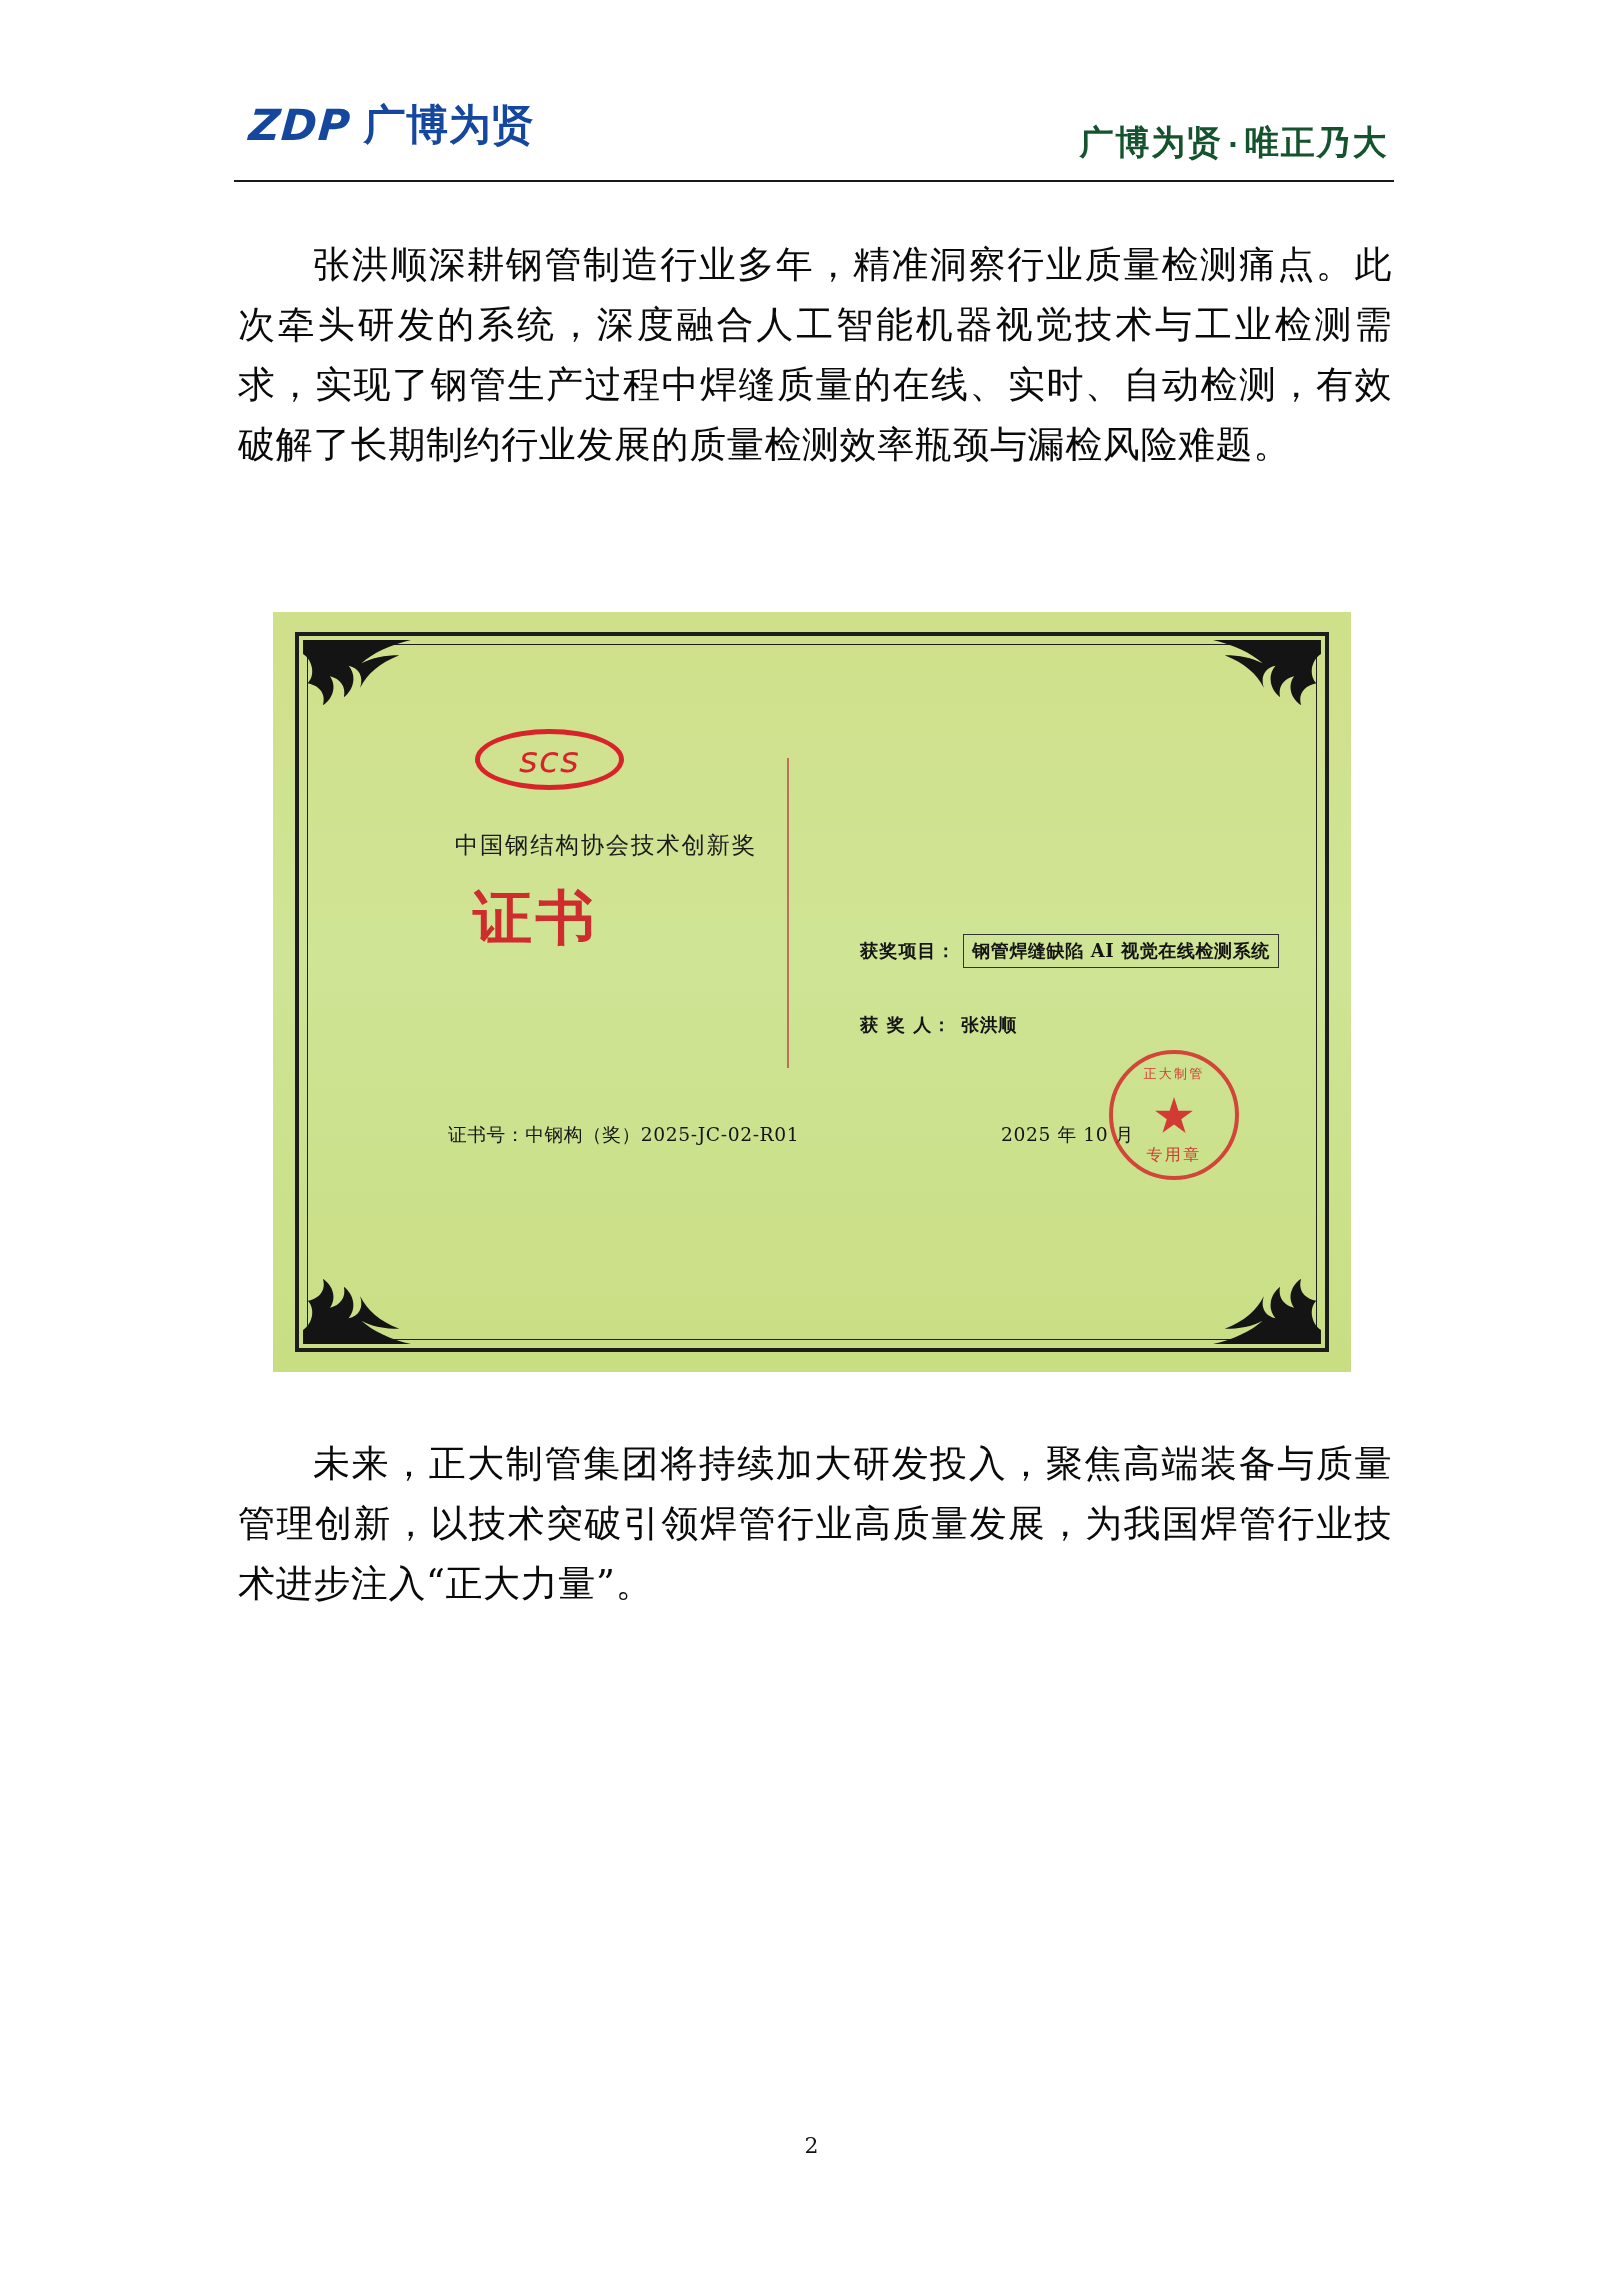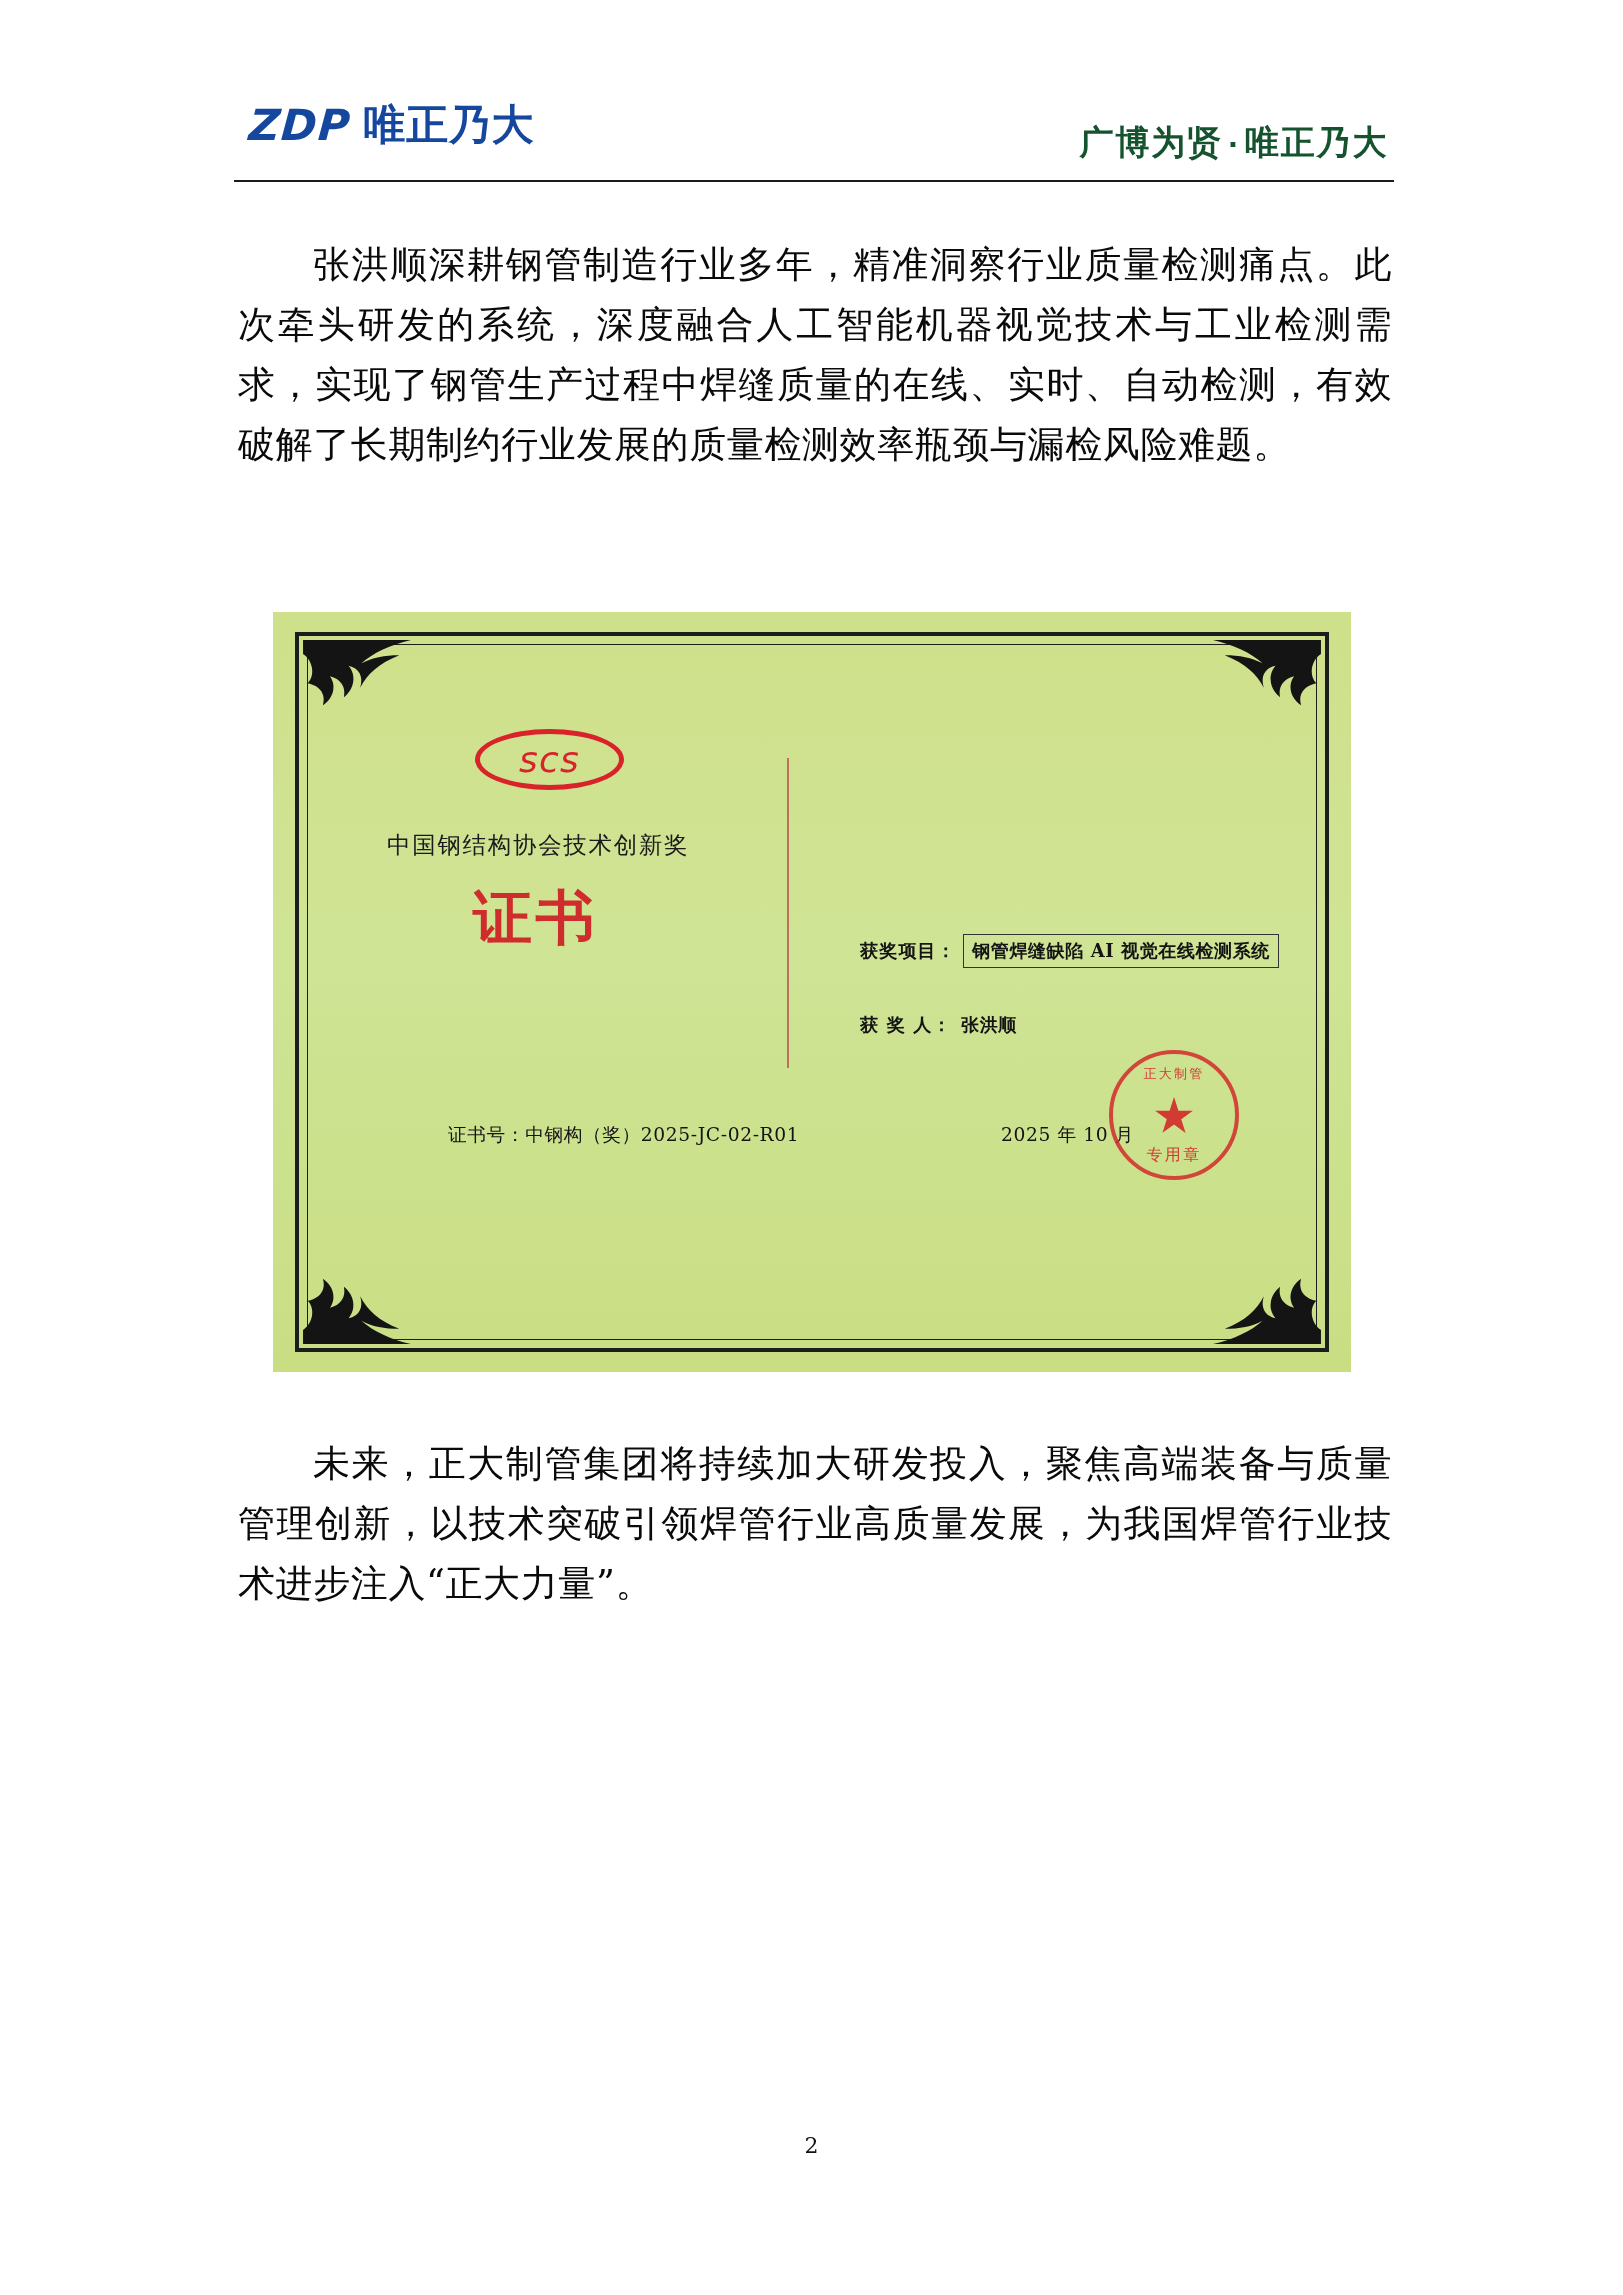--- a/index.html
+++ b/index.html
@@ -153,24 +153,24 @@
     font-family: "DejaVu Sans", sans-serif;
     font-weight: normal;
     font-style: italic;
     font-size: 36px;
     color: #d8232a;
     letter-spacing: 1.2px;
   }
 
   .cert-org {
     position: absolute;
-    left: 114px;
+    left: 98px;
     top: 217px;
     width: 386px;
-    text-align: left;
+    text-align: right;
     font-family: "DejaVu Serif", serif;
     font-size: 23.4px;
     letter-spacing: 1.8px;
     color: #1a1a1a;
   }
   .cert-title {
     position: absolute;
     left: 175px;
     top: 266px;
     width: 175px;
@@ -297,21 +297,21 @@
   }
 </style>
 </head>
 <body>
 
 <div class="page">
 
   <div class="header">
     <div class="logo">
       <span class="logo-zdp">ZDP</span>
-      <span class="logo-cn">唯正乃大</span>
+      <span class="logo-cn">广博为贤</span>
     </div>
     <div class="slogan">广博为贤·唯正乃大</div>
     <div class="header-rule"></div>
   </div>
 
   <p class="para para-1">张洪顺深耕钢管制造行业多年，精准洞察行业质量检测痛点。此次牵头研发的系统，深度融合人工智能机器视觉技术与工业检测需求，实现了钢管生产过程中焊缝质量的在线、实时、自动检测，有效破解了长期制约行业发展的质量检测效率瓶颈与漏检风险难题。</p>
 
   <div class="cert">
     <div class="cert-border-outer"></div>
     <div class="cert-border-inner"></div>

